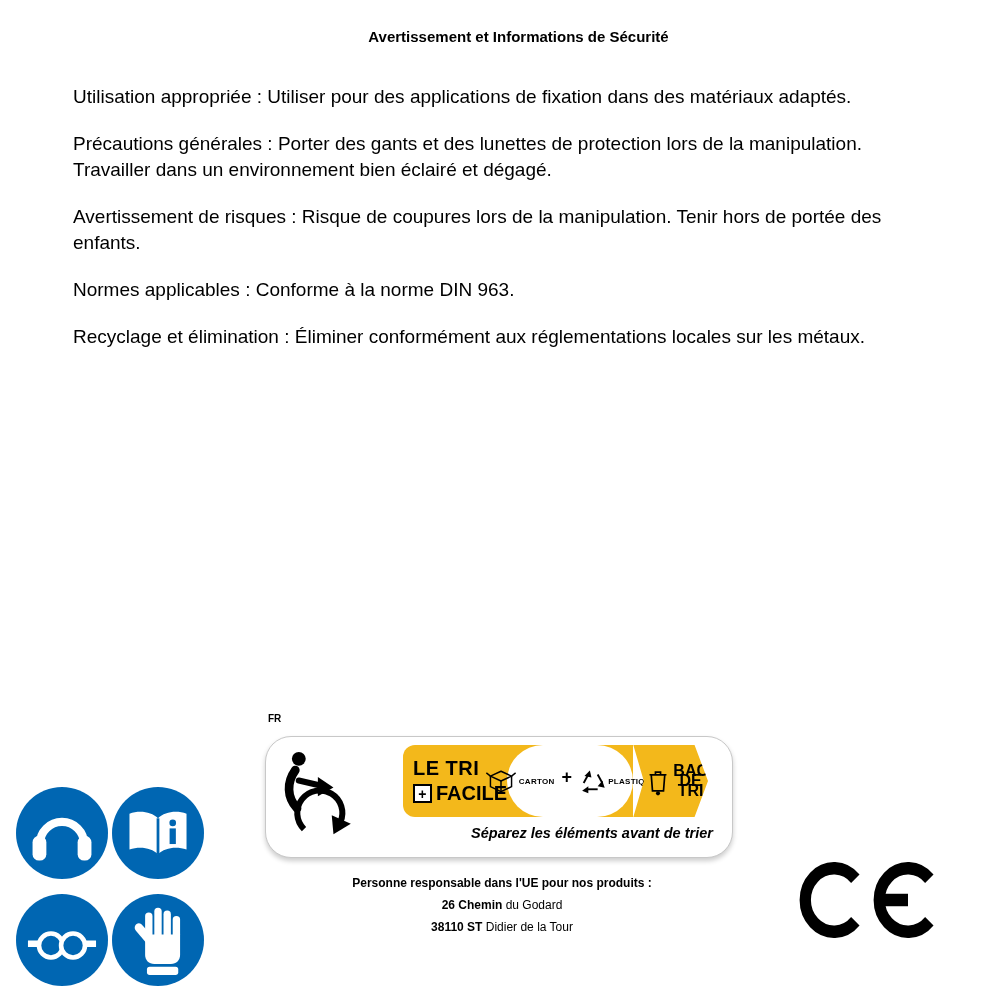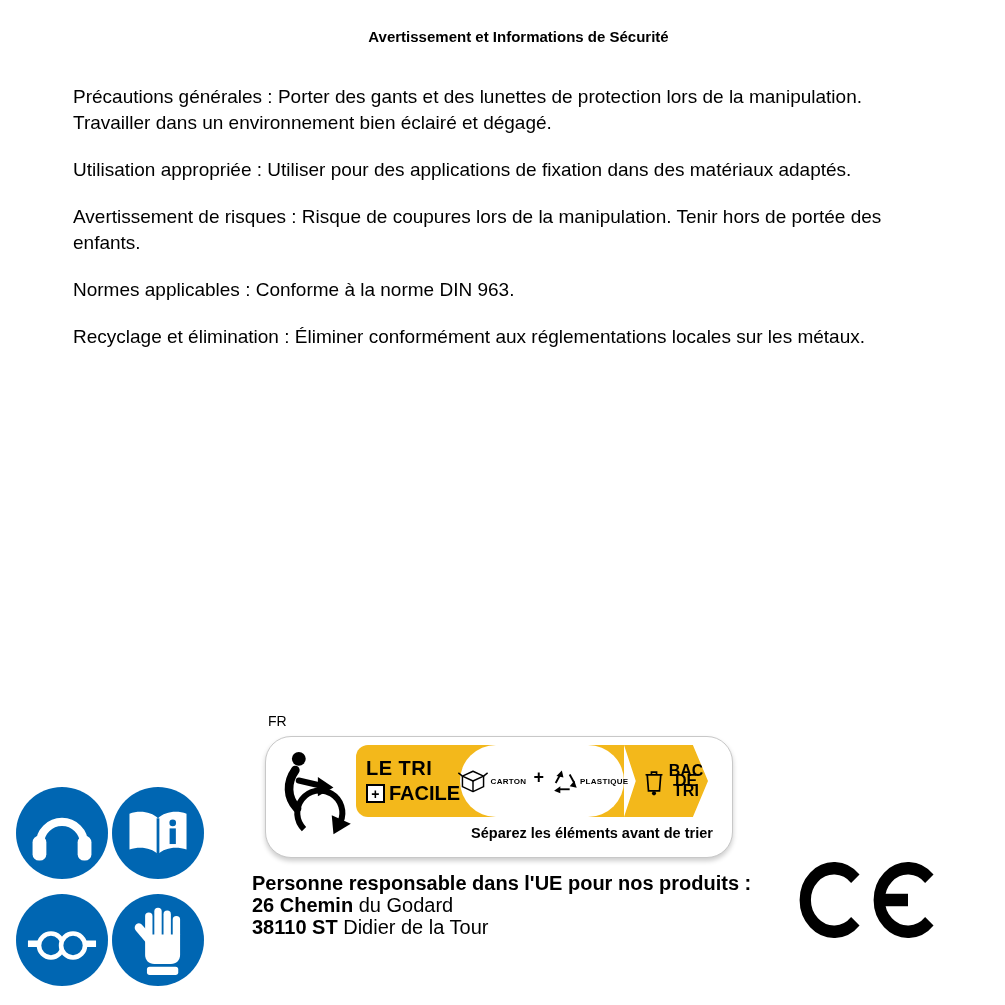--- a/index.html
+++ b/index.html
@@ -15,67 +15,67 @@
   .content{position:absolute;left:73px;top:84px;width:864px;}
   .content p{margin:0 0 21px;font-size:19px;line-height:26px;}
 
   
   .picts{position:absolute;left:16px;top:787px;display:grid;
     grid-template-columns:92px 92px;column-gap:4px;row-gap:15px;}
   .pict{width:92px;height:92px;display:block;}
   .pict .bg{fill:var(--blue);}
 
   
-  .tri-fr{position:absolute;left:268px;top:713px;font-size:14px;font-weight:normal;}
+  .tri-fr{position:absolute;left:268px;top:713px;font-size:10px;font-weight:bold;}
   .tri-box{position:absolute;left:265px;top:736px;width:468px;height:122px;
     background:#fff;border:1.5px solid #c8c8c8;border-radius:26px;
     box-shadow:0 3px 5px rgba(0,0,0,.2);box-sizing:border-box;}
   .triman{position:absolute;left:12px;top:8px;width:78px;height:104px;}
   .banner{position:absolute;left:90px;top:8px;width:352px;height:72px;display:flex;}
   .tri-left{width:104px;background:var(--yellow);border-radius:12px 0 0 12px;
     display:flex;flex-direction:column;justify-content:center;gap:2px;
-    padding-left:10px;box-sizing:border-box;}
+    padding-left:10px;box-sizing:border-box;margin-left:47px;}
   .tri-left .l1{font-size:20px;font-weight:bold;letter-spacing:.5px;}
   .tri-left .l2{display:flex;align-items:center;gap:4px;font-size:20px;font-weight:bold;}
   .plus-box{display:inline-flex;align-items:center;justify-content:center;
     width:15px;height:15px;border:2.5px solid #000;background:#fff;
     font-size:14px;font-weight:bold;line-height:1;}
   .tri-mats{width:164px;background:var(--yellow);position:relative;}
   .capsule{position:absolute;inset:0;background:#fff;border-radius:40px;
     display:flex;align-items:center;justify-content:center;gap:7px;}
   .mat{display:flex;flex-direction:row;align-items:center;gap:1px;}
   .mat-label{font-size:8px;font-weight:bold;letter-spacing:.3px;}
   .mat-plus{font-size:18px;font-weight:bold;padding-bottom:8px;}
   .tri-right{width:84px;background:var(--yellow);
     clip-path:polygon(0 0,82% 0,100% 50%,82% 100%,0 100%,14% 50%);
     display:flex;align-items:center;justify-content:center;gap:4px;
     padding-left:14px;box-sizing:border-box;}
   .bin-lines{display:flex;flex-direction:column;font-size:16px;font-weight:bold;
     line-height:10px;align-items:center;}
   .tagline{position:absolute;right:4px;top:88px;width:272px;text-align:center;
-    font-size:14.5px;font-weight:bold;}
+    font-size:14.5px;font-style:italic;font-weight:bold;}
 
   
   .responsible{position:absolute;left:252px;top:872px;width:500px;
-    text-align:left;font-size:20px;line-height:22px;}
+    text-align:center;font-size:12px;line-height:22px;}
   .b{font-weight:bold;}
 
   
   .ce{position:absolute;left:797px;top:852px;width:148px;height:96px;}
 </style>
 </head>
 <body>
 
 <div>
 
   <div class="page-title">Avertissement et Informations de Sécurité</div>
 
   <div class="content">
+    <p>Utilisation appropriée : Utiliser pour des applications de fixation dans des matériaux adaptés.</p>
     <p>Précautions générales : Porter des gants et des lunettes de protection lors de la manipulation. Travailler dans un environnement bien éclairé et dégagé.</p>
-    <p>Utilisation appropriée : Utiliser pour des applications de fixation dans des matériaux adaptés.</p>
     <p>Avertissement de risques : Risque de coupures lors de la manipulation. Tenir hors de portée des enfants.</p>
     <p>Normes applicables : Conforme à la norme DIN 963.</p>
     <p>Recyclage et élimination : Éliminer conformément aux réglementations locales sur les métaux.</p>
   </div>
 
   <div class="picts">
     <svg class="pict" viewBox="0 0 100 100">
       <circle class="bg" cx="50" cy="50" r="50"></circle>
       <path d="M26 62 A24 24 0 0 1 74 62" stroke="#fff" stroke-width="9" fill="none"></path>
       <rect x="18" y="53" width="15" height="27" rx="7" fill="#fff"></rect>

